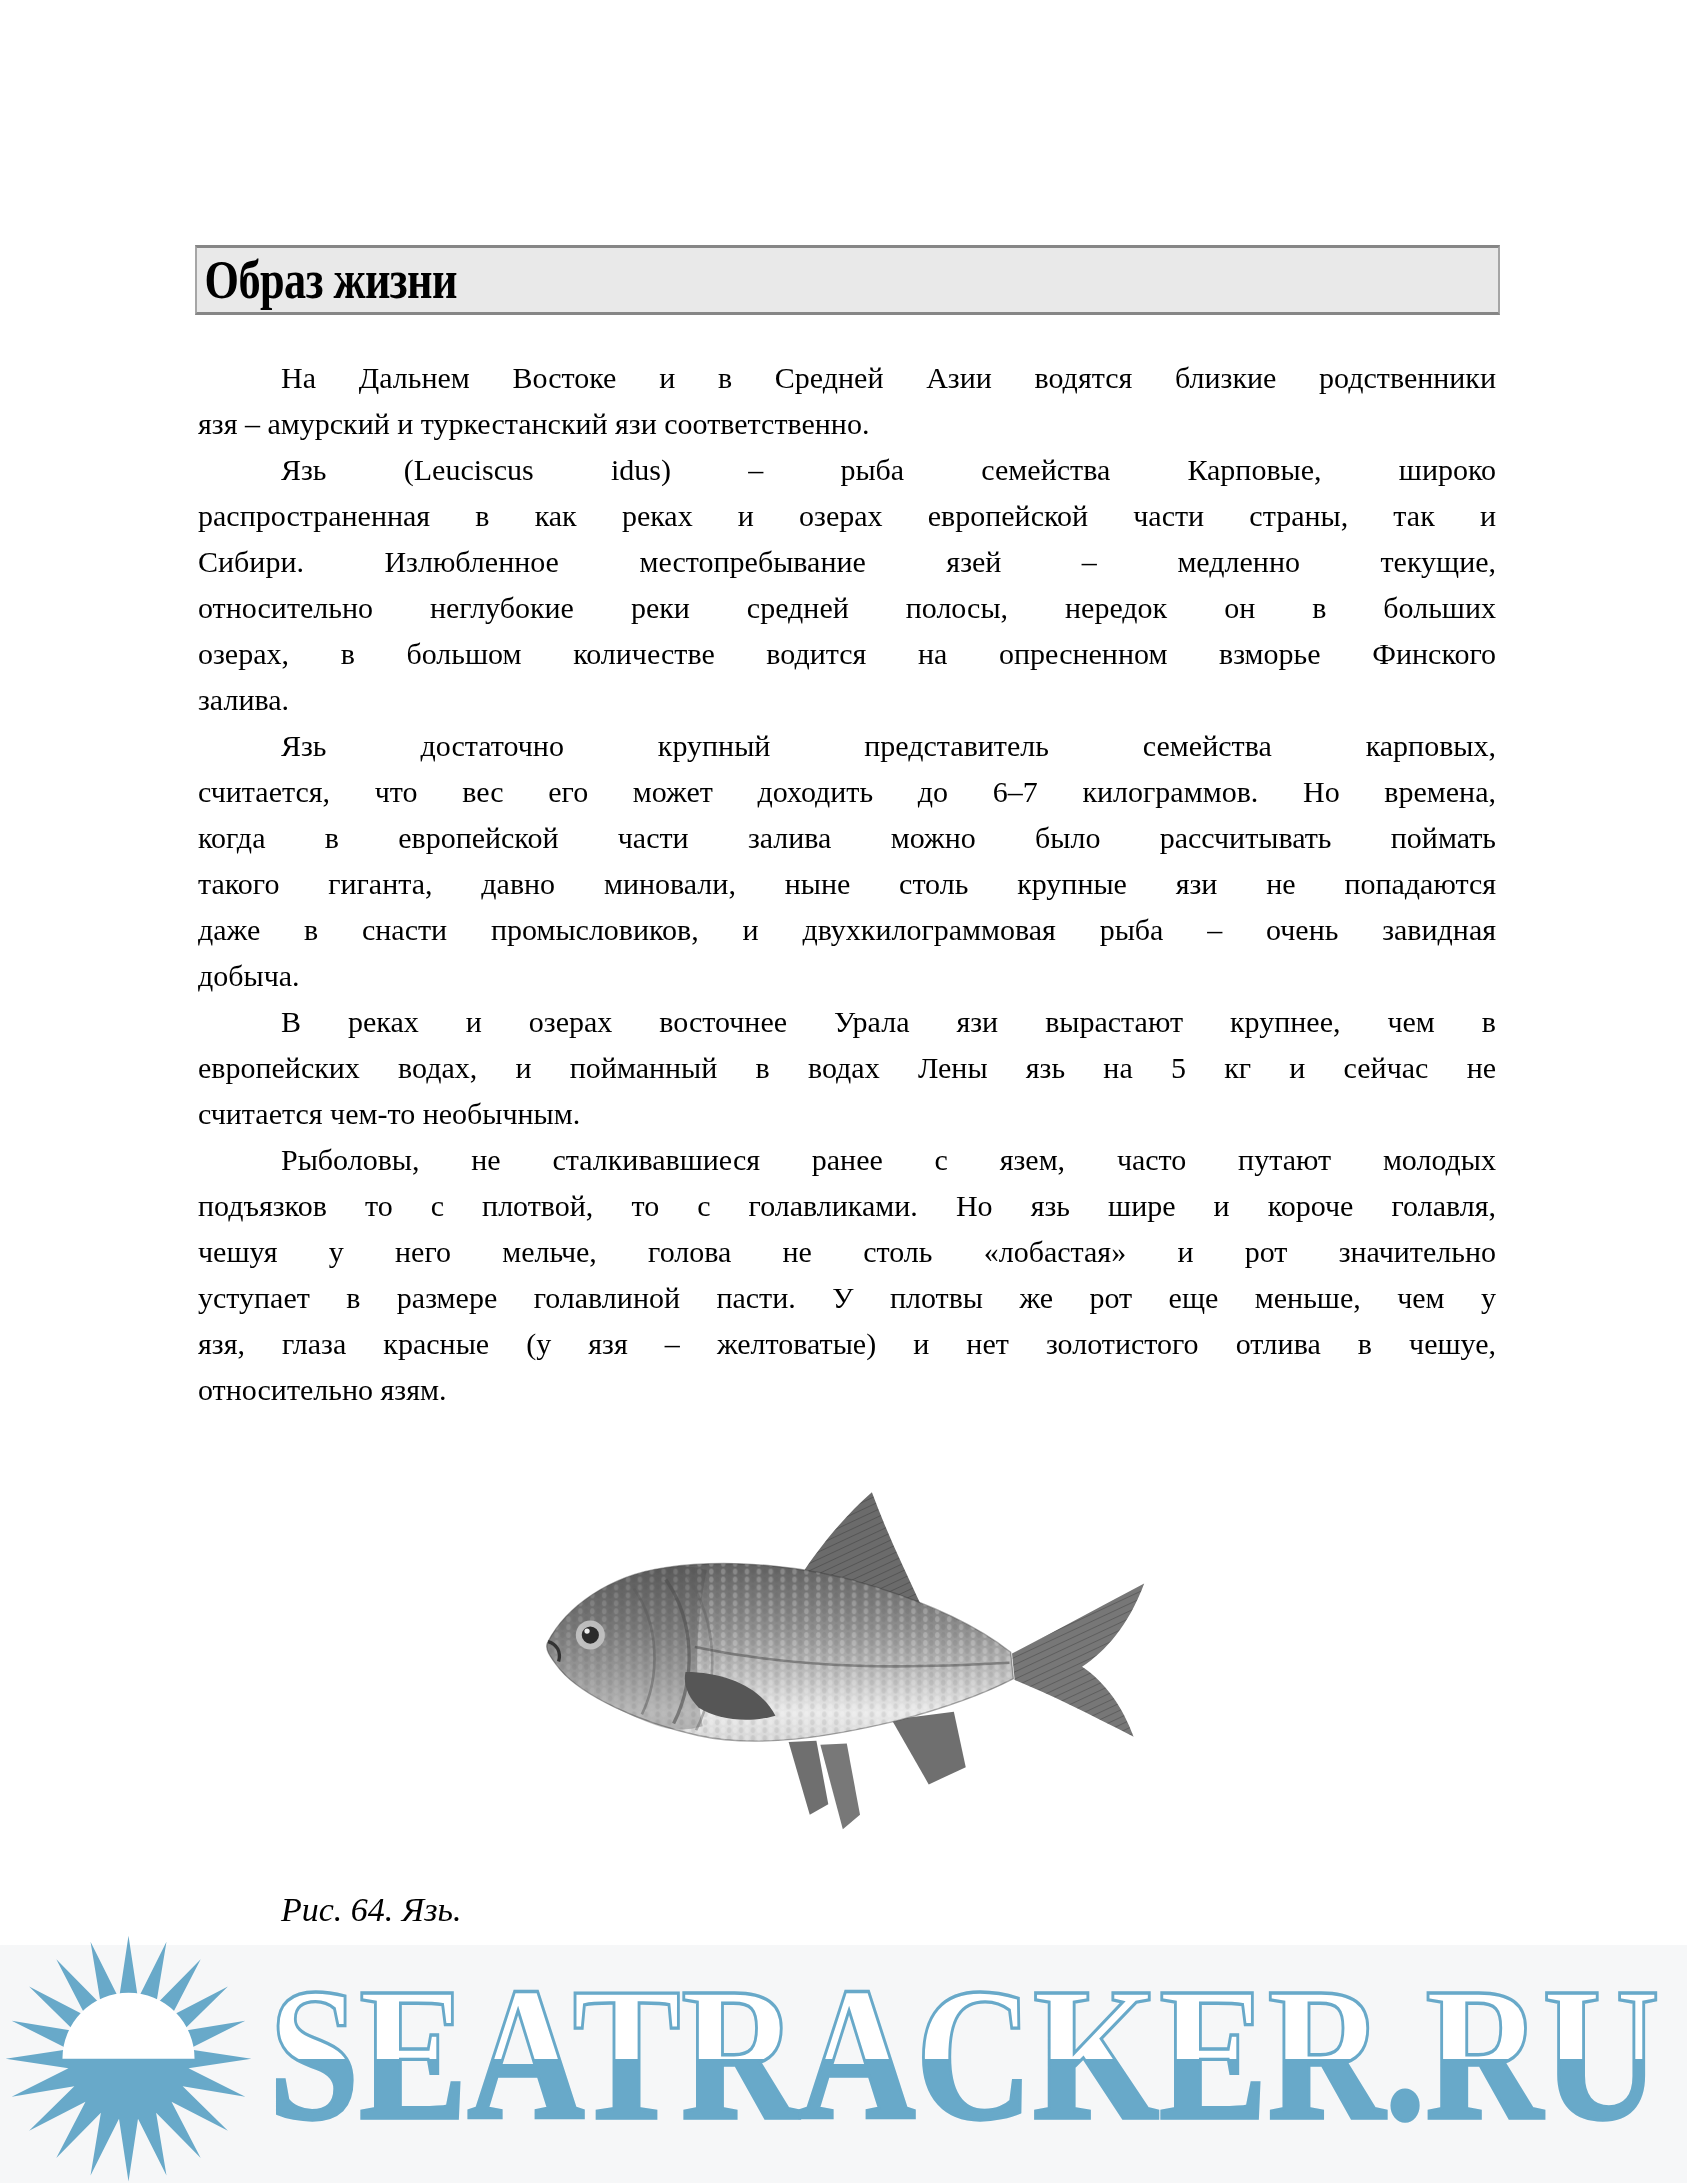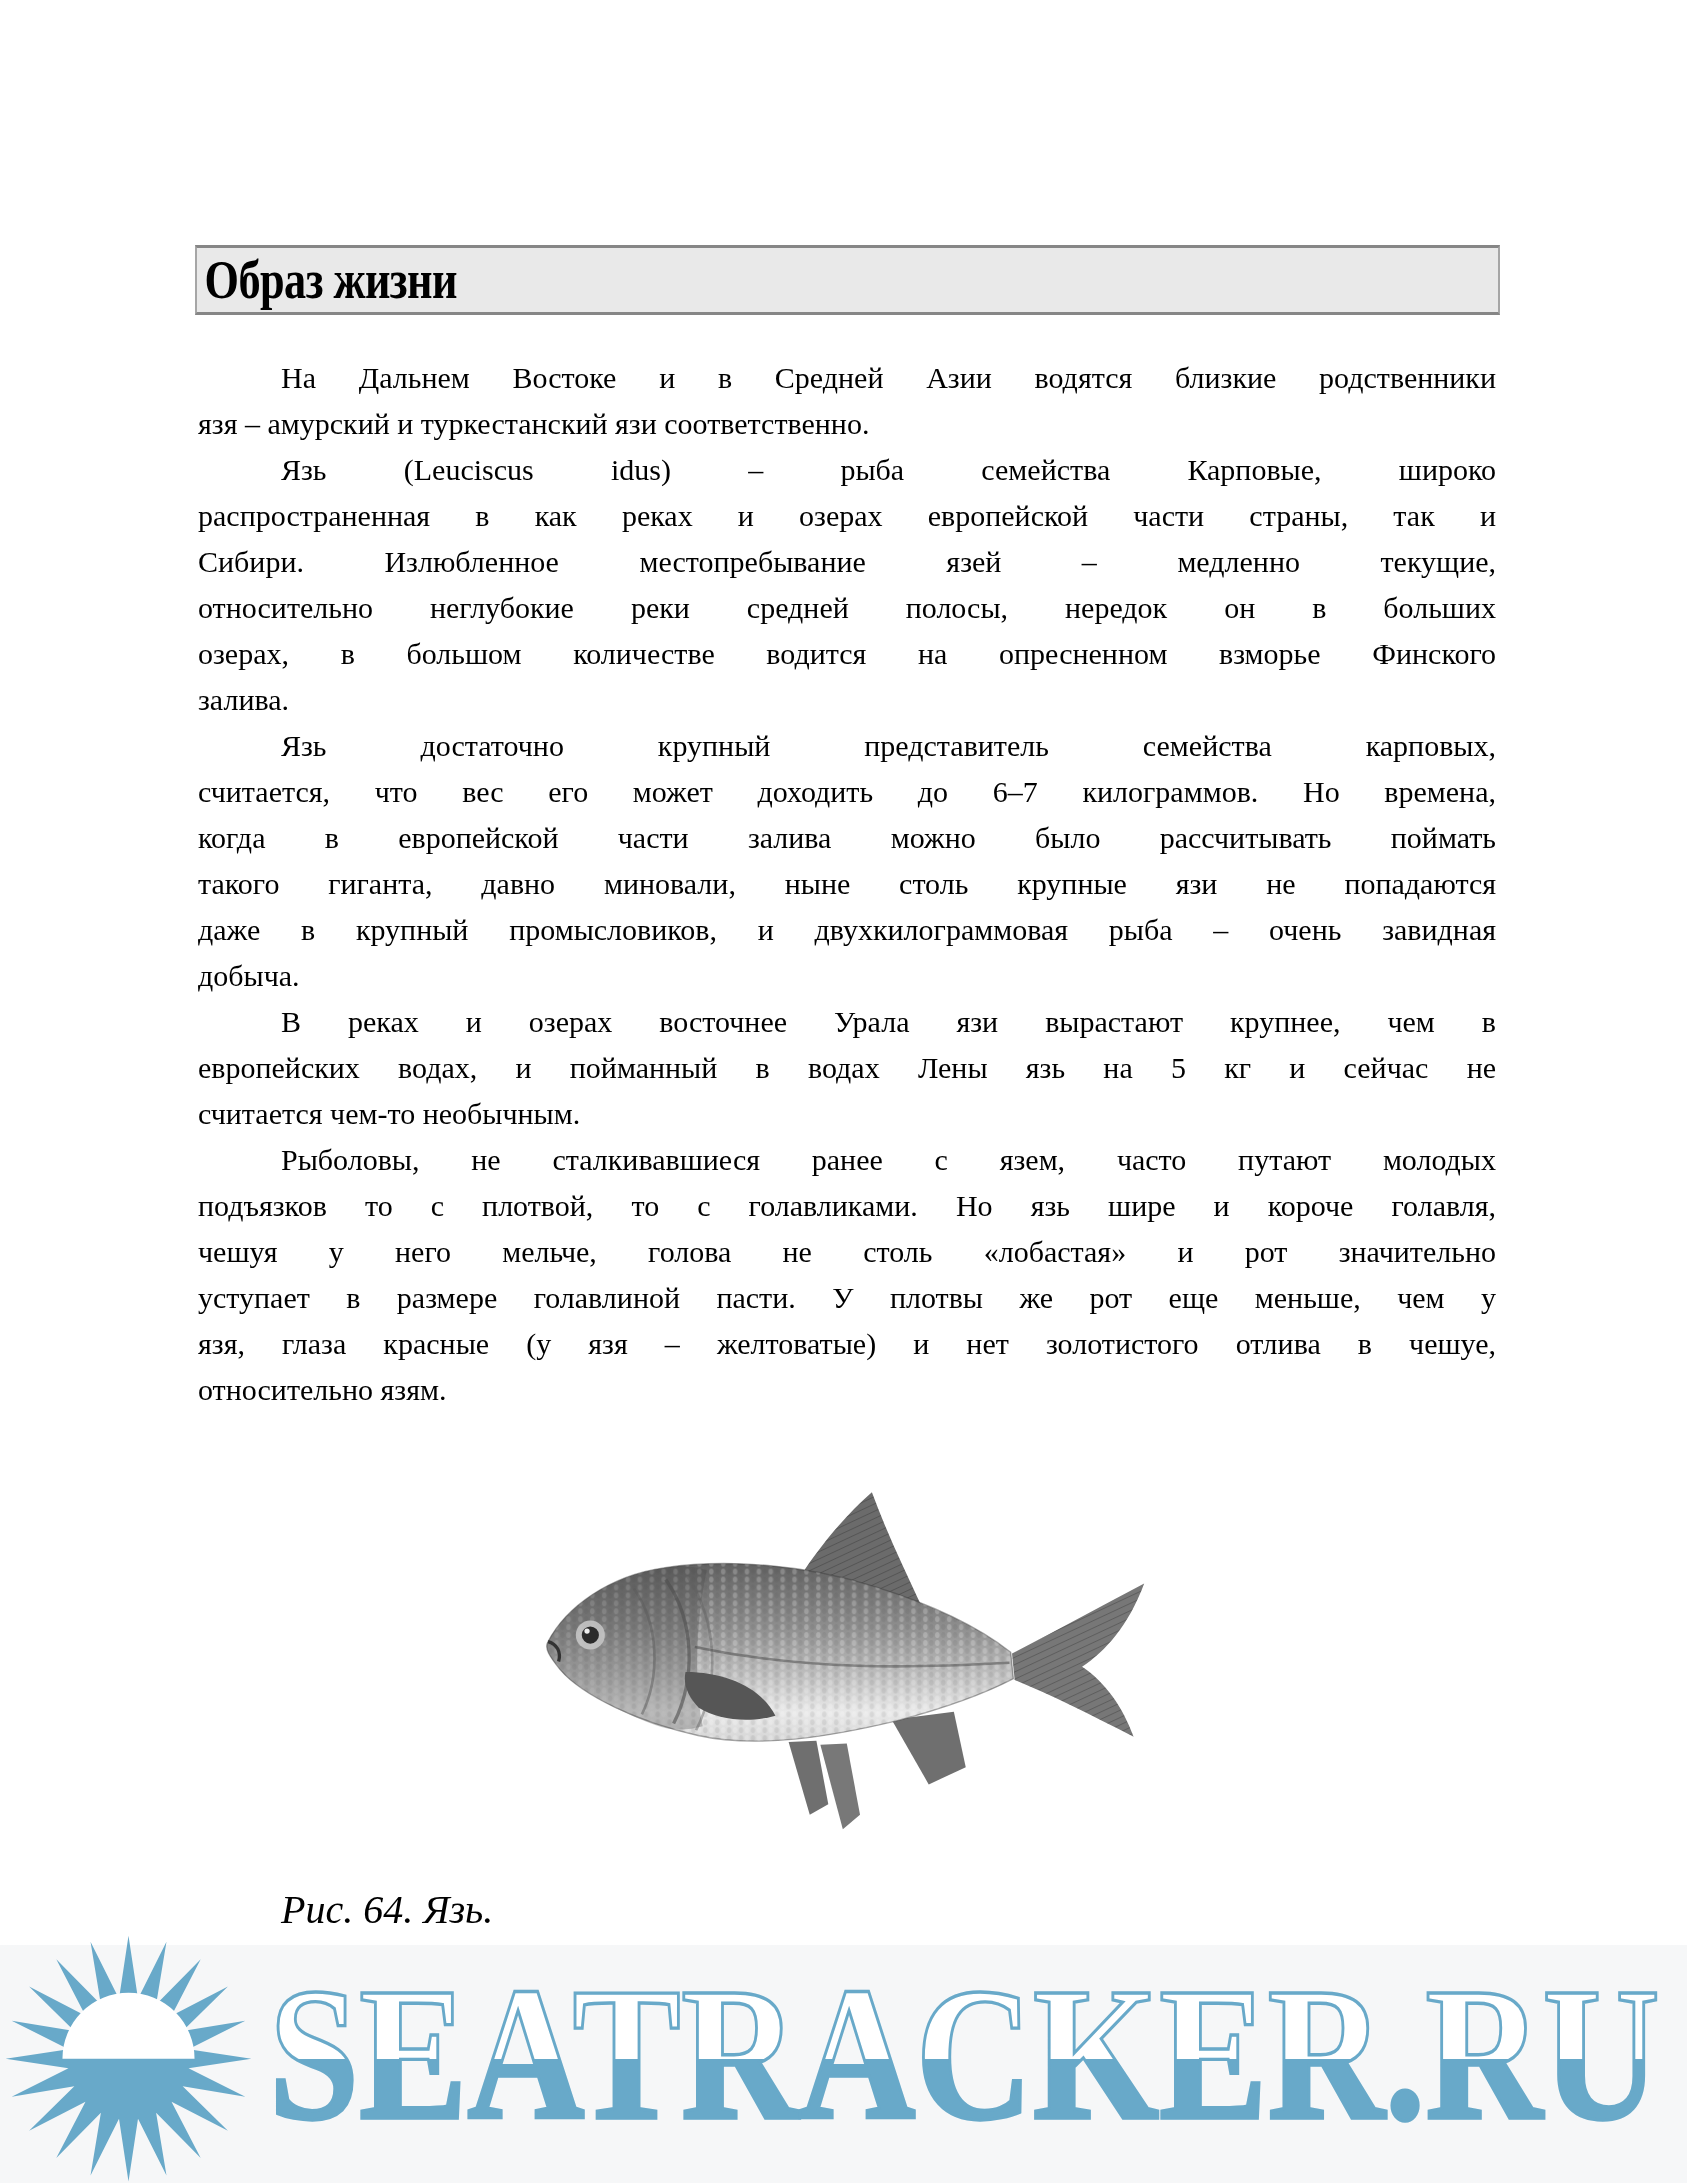--- a/index.html
+++ b/index.html
@@ -31,21 +31,21 @@
   }
   .para { margin:0; }
   .line {
     height:46px; line-height:46px;
     text-align:justify; text-align-last:justify; text-justify:inter-word;
   }
   .line.first { text-indent:83px; }
   .line.last  { text-align-last:left; }
   .caption {
     position:absolute; left:198px; top:1887px; width:1298px;
-    font-size:40px; font-style:italic; line-height:46px;
+    font-size:34px; font-style:italic; line-height:46px;
   }
   .caption-inner { padding-left:83px; }
   .fish-svg { position:absolute; left:529px; top:1409px; }
   .sun-svg  { position:absolute; left:3.3px;  top:1935px; }
   .wm-svg   { position:absolute; left:268px; top:1985px; }
 </style>
 </head>
 <body>
 
 <div class="page">
@@ -67,21 +67,21 @@
         <div class="line">Сибири. Излюбленное местопребывание язей – медленно текущие,</div>
         <div class="line">относительно неглубокие реки средней полосы, нередок он в больших</div>
         <div class="line">озерах, в большом количестве водится на опресненном взморье Финского</div>
         <div class="line last">залива.</div>
       </div>
       <div class="para">
         <div class="line first">Язь достаточно крупный представитель семейства карповых,</div>
         <div class="line">считается, что вес его может доходить до 6–7 килограммов. Но времена,</div>
         <div class="line">когда в европейской части залива можно было рассчитывать поймать</div>
         <div class="line">такого гиганта, давно миновали, ныне столь крупные язи не попадаются</div>
-        <div class="line">даже в крупный промысловиков, и двухкилограммовая рыба – очень завидная</div>
+        <div class="line">даже в снасти промысловиков, и двухкилограммовая рыба – очень завидная</div>
         <div class="line last">добыча.</div>
       </div>
       <div class="para">
         <div class="line first">В реках и озерах восточнее Урала язи вырастают крупнее, чем в</div>
         <div class="line">европейских водах, и пойманный в водах Лены язь на 5 кг и сейчас не</div>
         <div class="line last">считается чем-то необычным.</div>
       </div>
       <div class="para">
         <div class="line first">Рыболовы, не сталкивавшиеся ранее с язем, часто путают молодых</div>
         <div class="line">подъязков то с плотвой, то с голавликами. Но язь шире и короче голавля,</div>

